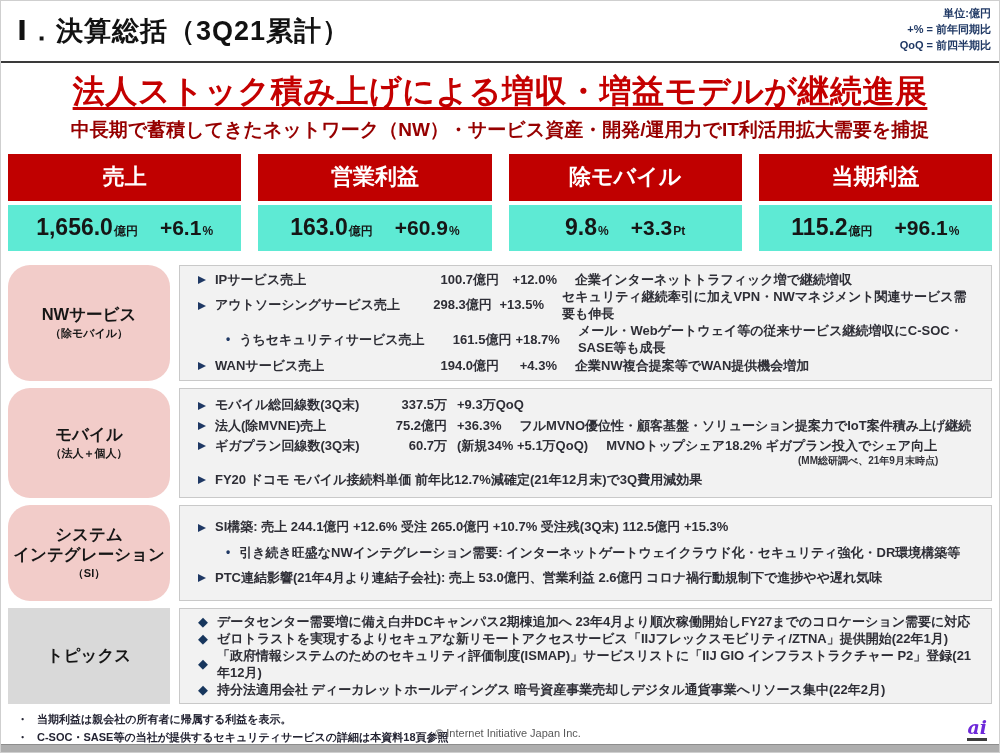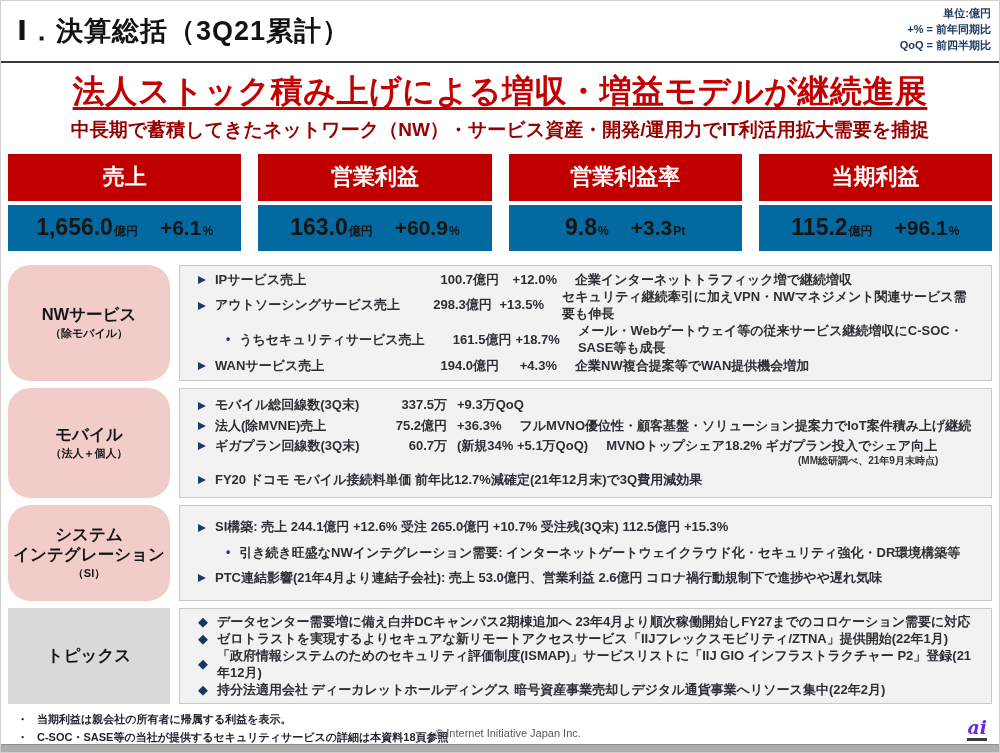--- a/index.html
+++ b/index.html
@@ -14,21 +14,21 @@
   .title { position:absolute; left:16px; top:12px; font-size:27px; font-weight:bold; color:#121212; letter-spacing:1px; }
   .legend { position:absolute; right:8px; top:5px; text-align:right; font-size:11px; font-weight:bold; color:#1F3864; line-height:1.45; }
   .rule { height:2px; background:#3a3a3a; }
   
   .headline { text-align:center; margin-top:7px; font-size:32px; font-weight:bold; color:#C40000;
               text-decoration:underline; text-decoration-thickness:3px; text-underline-offset:5px; letter-spacing:0.5px;}
   .subhead { text-align:center; margin-top:3px; font-size:19px; font-weight:bold; color:#960000; }
   
   .kpis { display:grid; grid-template-columns:repeat(4,1fr); gap:17px; margin:11px 7px 0; }
   .kpi-head { background:#C00000; color:#fff; font-weight:bold; font-size:22px; text-align:center; padding:8px 0 9px; }
-  .kpi-val  { background:#0369a1; margin-top:4px; display:flex; justify-content:center; align-items:baseline;
+  .kpi-val  { background:#5eead4; margin-top:4px; display:flex; justify-content:center; align-items:baseline;
               padding:9px 0 10px; font-weight:bold; color:#161616; }
   .kpi-num  { font-size:23px; }
   .kpi-unit { font-size:12px; margin-left:1px; }
   .kpi-delta{ font-size:21px; margin-left:22px; }
   .kpi-dunit{ font-size:12px; margin-left:1px; }
   
   .sections { margin:14px 7px 0; display:flex; flex-direction:column; gap:7px; }
   .section  { display:flex; gap:9px; align-items:stretch; }
   .sec-label{ flex:0 0 162px; display:flex; flex-direction:column; justify-content:center; align-items:center;
               text-align:center; background:#F2CCC9; border-radius:22px; color:#161616; padding:4px; }
@@ -96,21 +96,21 @@
       <div class="kpi">
         <div class="kpi-head">営業利益</div>
         <div class="kpi-val">
           <span class="kpi-num">163.0</span>
           <span class="kpi-unit">億円</span>
           <span class="kpi-delta">+60.9</span>
           <span class="kpi-dunit">%</span>
         </div>
       </div>
       <div class="kpi">
-        <div class="kpi-head">営業利益率</div>
+        <div class="kpi-head">除モバイル</div>
         <div class="kpi-val">
           <span class="kpi-num">9.8</span>
           <span class="kpi-unit">%</span>
           <span class="kpi-delta">+3.3</span>
           <span class="kpi-dunit">Pt</span>
         </div>
       </div>
       <div class="kpi">
         <div class="kpi-head">当期利益</div>
         <div class="kpi-val">

